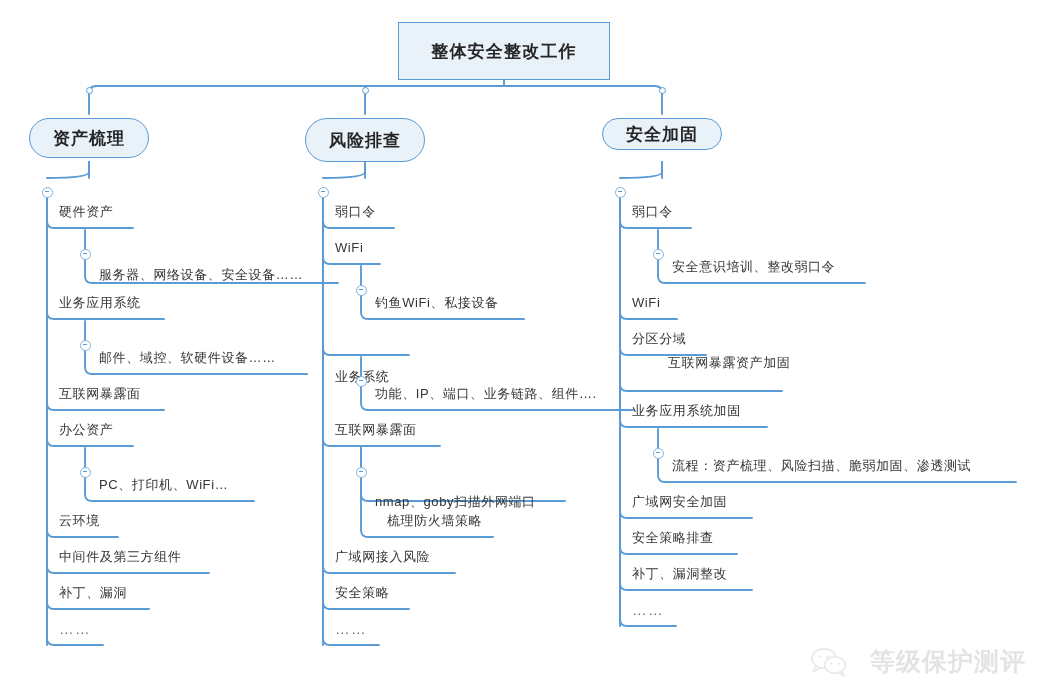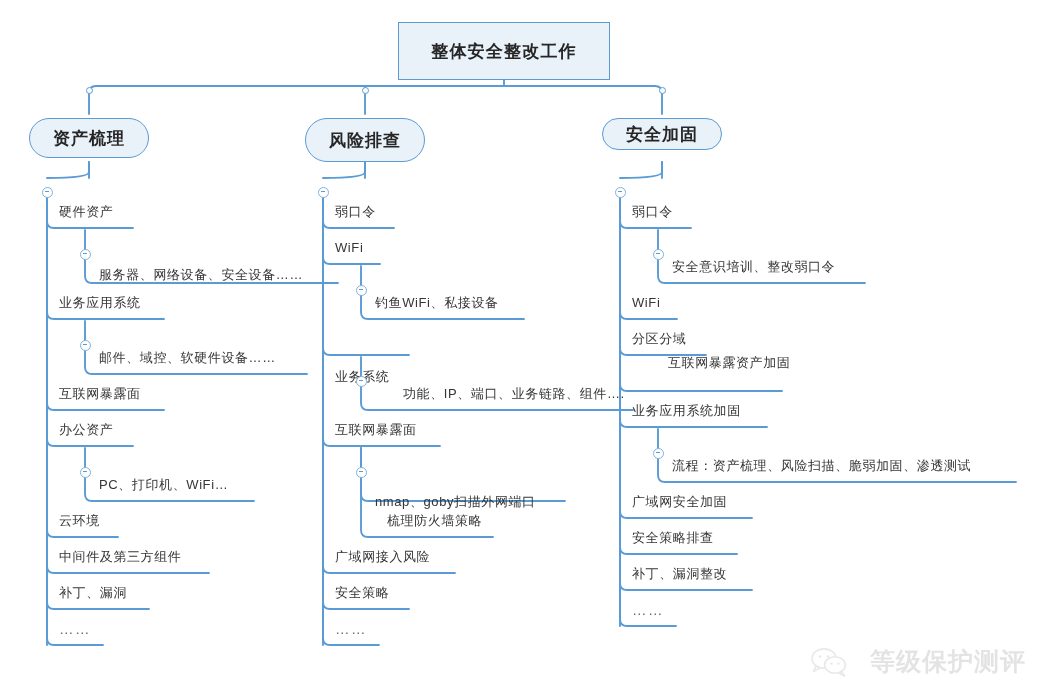--- a/index.html
+++ b/index.html
@@ -213,21 +213,21 @@
       <div class="topic lvl1" style="left: 59px; top: 550px;"><span>中间件及第三方组件</span></div>
       <div class="topic lvl1" style="left: 59px; top: 586px;"><span>补丁、漏洞</span></div>
       <div class="topic dots" style="left: 59px; top: 622px;"><span>……</span></div>
       <div class="toggle" style="left: 323px; top: 192px;"></div>
       <div class="topic lvl1" style="left: 335px; top: 205px;"><span>弱口令</span></div>
       <div class="topic lvl1" style="left: 335px; top: 241px;"><span>WiFi</span></div>
       <div class="toggle" style="left: 361px; top: 290px;"></div>
       <div class="topic lvl1" style="left: 375px; top: 296px;"><span>钓鱼WiFi、私接设备</span></div>
       <div class="topic lvl1" style="left: 335px; top: 332px; margin-top: 38px;"><span>业务系统</span></div>
       <div class="toggle" style="left: 361px; top: 381px;"></div>
-      <div class="topic lvl1" style="left: 375px; top: 387px; margin-left: 28px;"><span>功能、IP、端口、业务链路、组件….</span></div>
+      <div class="topic lvl1" style="left: 375px; top: 387px;"><span>功能、IP、端口、业务链路、组件….</span></div>
       <div class="topic lvl1" style="left: 335px; top: 423px;"><span>互联网暴露面</span></div>
       <div class="toggle" style="left: 361px; top: 472px;"></div>
       <div class="topic lvl1" style="left: 375px; top: 495px;"><span>nmap、goby扫描外网端口</span></div>
       <div class="topic lvl1" style="left: 375px; top: 514px; margin-left: 12px;"><span>梳理防火墙策略</span></div>
       <div class="topic lvl1" style="left: 335px; top: 550px;"><span>广域网接入风险</span></div>
       <div class="topic lvl1" style="left: 335px; top: 586px;"><span>安全策略</span></div>
       <div class="topic dots" style="left: 335px; top: 622px;"><span>……</span></div>
       <div class="toggle" style="left: 620px; top: 192px;"></div>
       <div class="topic lvl1" style="left: 632px; top: 205px;"><span>弱口令</span></div>
       <div class="toggle" style="left: 658px; top: 254px;"></div>

